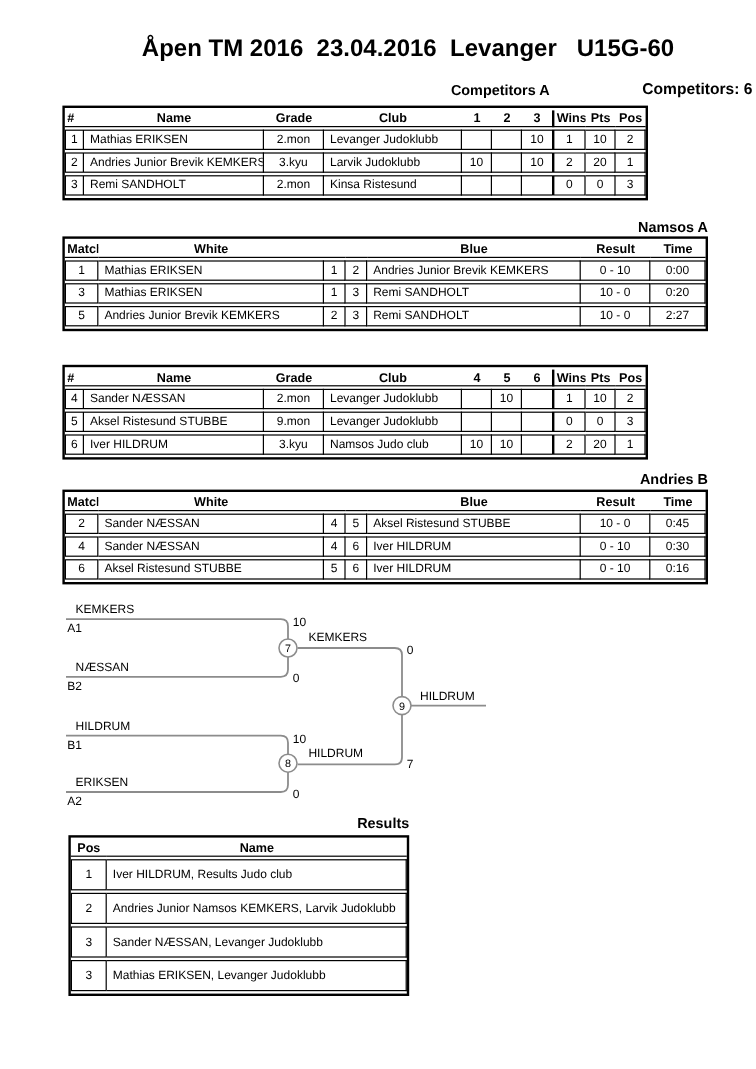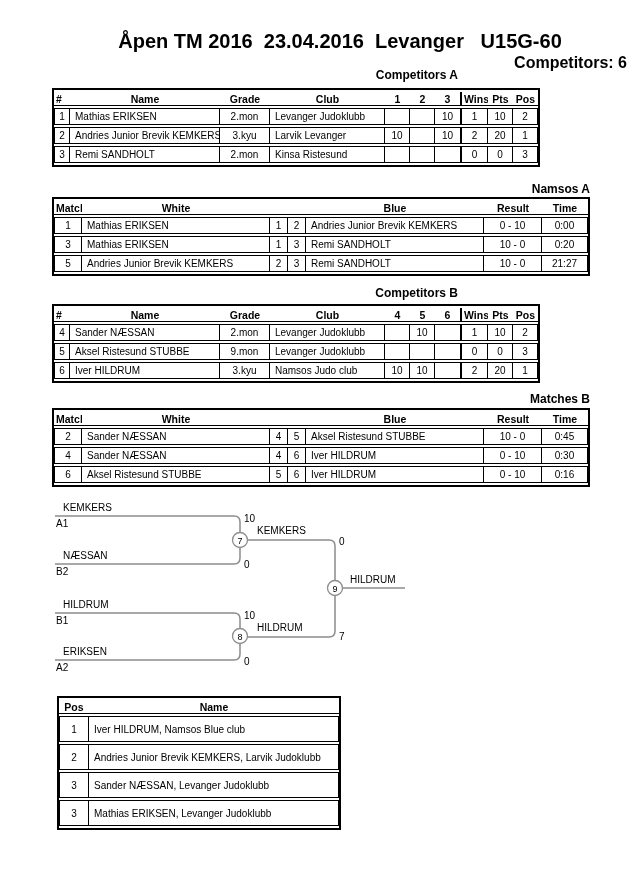--- a/index.html
+++ b/index.html
@@ -1,20 +1,20 @@
 <!DOCTYPE html>
 <html><head>
 <meta charset="utf-8">
 <style>
   html,body{margin:0;padding:0;background:#fff;}
   .page{position:relative;width:630px;height:891px;background:#fff;overflow:hidden;
         font-family:"Liberation Sans","DejaVu Sans",sans-serif;color:#000;margin-left:25px;}
   .main-title{position:absolute;left:0;top:30px;width:630px;text-align:center;
         font-size:20px;font-weight:bold;white-space:pre;}
-  .comp-count{position:absolute;top:54px;right:28px;font-size:16px;font-weight:bold;}
+  .comp-count{position:absolute;top:66px;right:28px;font-size:13px;font-weight:bold;}
   .sec-title{position:absolute;text-align:right;font-size:12px;font-weight:bold;}
   table.tbl{position:absolute;border:2px solid #000;border-collapse:separate;
         border-spacing:0 2px;table-layout:fixed;background:#fff;}
   .tbl th,.tbl td{box-sizing:border-box;font-size:10px;padding:0 2px;overflow:hidden;
         white-space:nowrap;vertical-align:middle;}
   .tbl th{font-weight:bold;font-size:10.5px;height:14px;border-bottom:1px solid #000;text-align:center;}
   .tbl td{height:17px;border:1px solid #000;border-left:none;text-align:center;}
   .tbl td:first-child{border-left:1px solid #000;}
   .tbl .al{text-align:left;padding-left:5px;}
   .tbl th.al{padding-left:2px;}
@@ -68,21 +68,21 @@
       <td></td>
       <td class="nr">10</td>
       <td class="grp">1</td>
       <td>10</td>
       <td>2</td>
     </tr>
     <tr>
       <td>2</td>
       <td class="al">Andries Junior Brevik KEMKERS</td>
       <td>3.kyu</td>
-      <td class="al">Larvik Levanger</td>
+      <td class="al">Larvik Judoklubb</td>
       <td>10</td>
       <td></td>
       <td class="nr">10</td>
       <td class="grp">2</td>
       <td>20</td>
       <td>1</td>
     </tr>
     <tr>
       <td>3</td>
       <td class="al">Remi SANDHOLT</td>
@@ -137,26 +137,25 @@
       <td>10 - 0</td>
       <td>0:20</td>
     </tr>
     <tr>
       <td>5</td>
       <td class="al">Andries Junior Brevik KEMKERS</td>
       <td>2</td>
       <td>3</td>
       <td class="al">Remi SANDHOLT</td>
       <td>10 - 0</td>
-      <td>21:27</td>
-    </tr>
-  </tbody>
-    </table>
-
-  <div class="sec-title" style="left:27px;top:286px;width:406px">Competitors B</div>
+      <td>2:27</td>
+    </tr>
+  </tbody>
+    </table>
+
   <table class="tbl" style="left:27px;top:304px;width:488px">
     <colgroup>
         <col style="width:16px">
         <col style="width:150px">
         <col style="width:50px">
         <col style="width:115px">
         <col style="width:25px">
         <col style="width:25px">
         <col style="width:25px">
         <col style="width:28px">
@@ -208,21 +207,21 @@
       <td>10</td>
       <td>10</td>
       <td class="nr"></td>
       <td class="grp">2</td>
       <td>20</td>
       <td>1</td>
     </tr>
   </tbody>
     </table>
 
-  <div class="sec-title" style="left:27px;top:392px;width:538px">Matches B</div>
+  <div class="sec-title" style="left:27px;top:392px;width:538px">Andries B</div>
   <table class="tbl" style="left:27px;top:408px;width:538px">
     <colgroup>
         <col style="width:28px">
         <col style="width:188px">
         <col style="width:18px">
         <col style="width:18px">
         <col style="width:178px">
         <col style="width:58px">
         <col style="width:46px">
       </colgroup>
@@ -296,37 +295,38 @@
     <text x="219" y="619">10</text>
     <text x="38" y="655">ERIKSEN</text>
     <text x="31" y="671">A2</text>
     <text x="219" y="665">0</text>
     <text x="232" y="631">HILDRUM</text>
     <text x="314" y="640">7</text>
 
     <text x="325" y="583">HILDRUM</text>
   </svg>
 
+  <div class="sec-title" style="left:32px;top:679px;width:284px">Results</div>
   <table class="tbl res" style="left:32px;top:696px;width:284px">
     <colgroup>
         <col style="width:30px">
         <col style="width:250px">
       </colgroup>
     <tbody>
         <tr>
       <th>Pos</th>
       <th>Name</th>
     </tr>
     <tr>
       <td>1</td>
-      <td class="al">Iver HILDRUM, Namsos Blue club</td>
-    </tr>
-    <tr>
-      <td>2</td>
-      <td class="al">Andries Junior Brevik KEMKERS, Larvik Judoklubb</td>
+      <td class="al">Iver HILDRUM, Results Judo club</td>
+    </tr>
+    <tr>
+      <td>2</td>
+      <td class="al">Andries Junior Namsos KEMKERS, Larvik Judoklubb</td>
     </tr>
     <tr>
       <td>3</td>
       <td class="al">Sander NÆSSAN, Levanger Judoklubb</td>
     </tr>
     <tr>
       <td>3</td>
       <td class="al">Mathias ERIKSEN, Levanger Judoklubb</td>
     </tr>
   </tbody>

